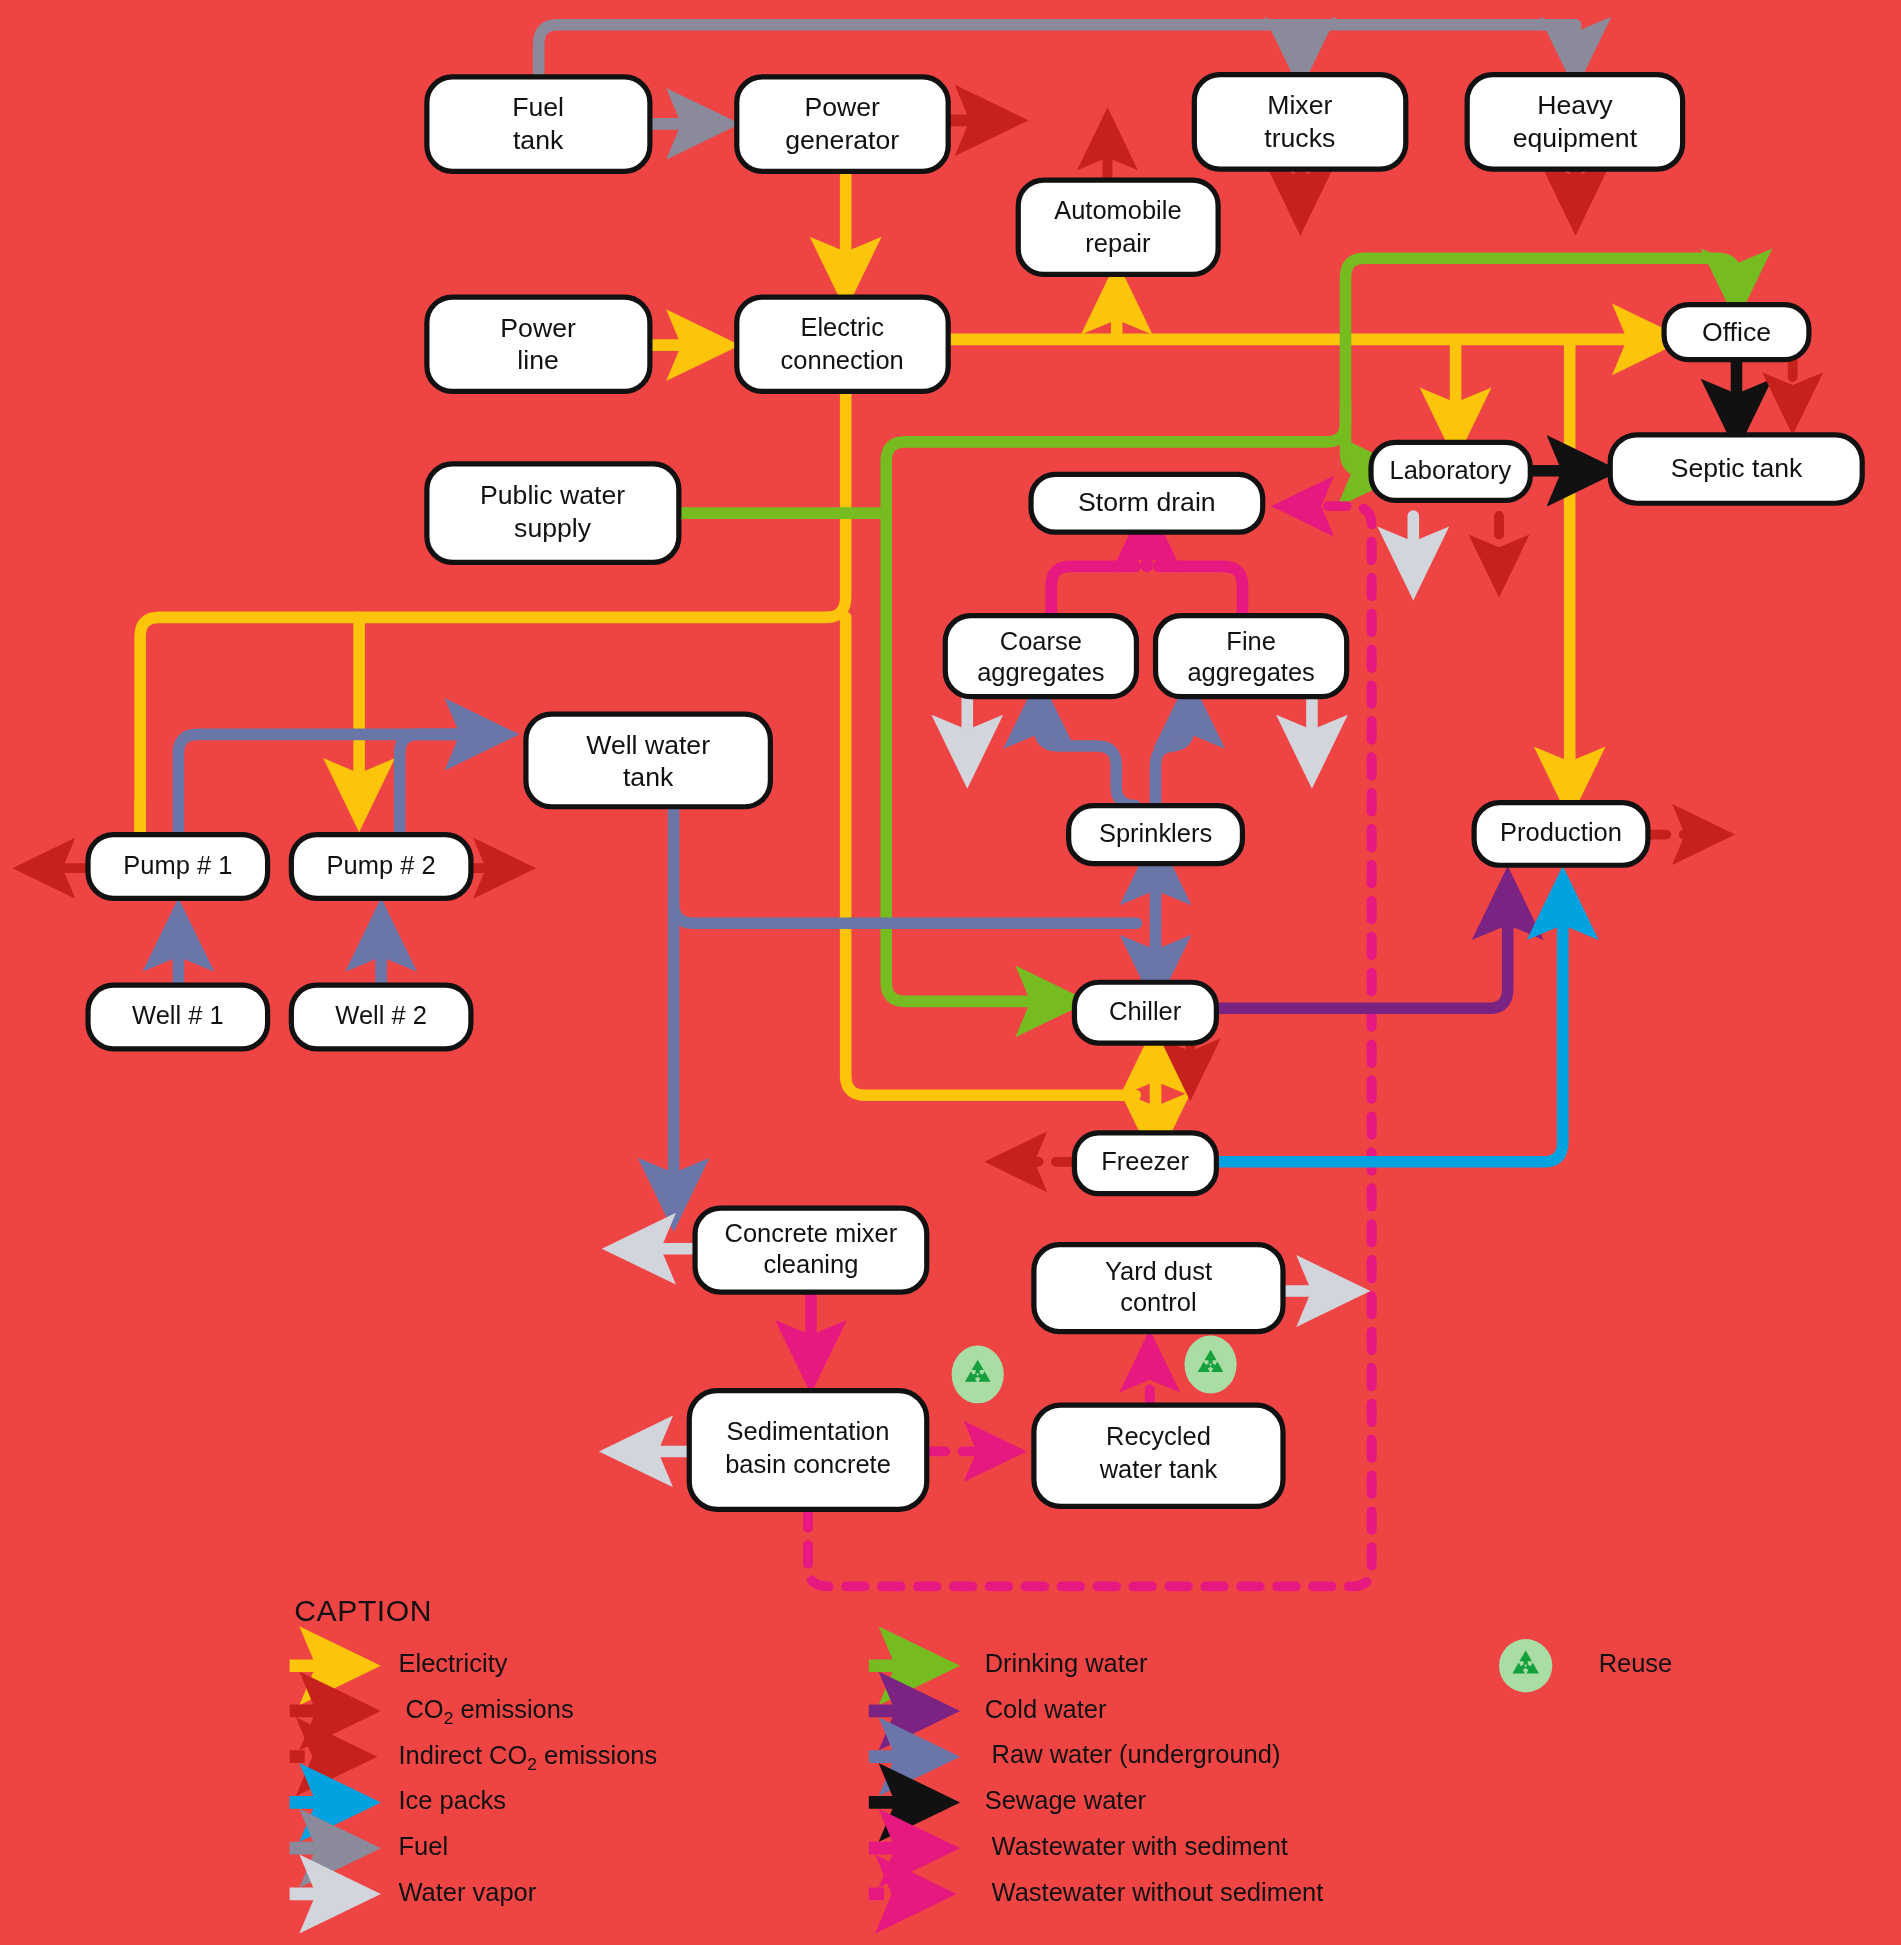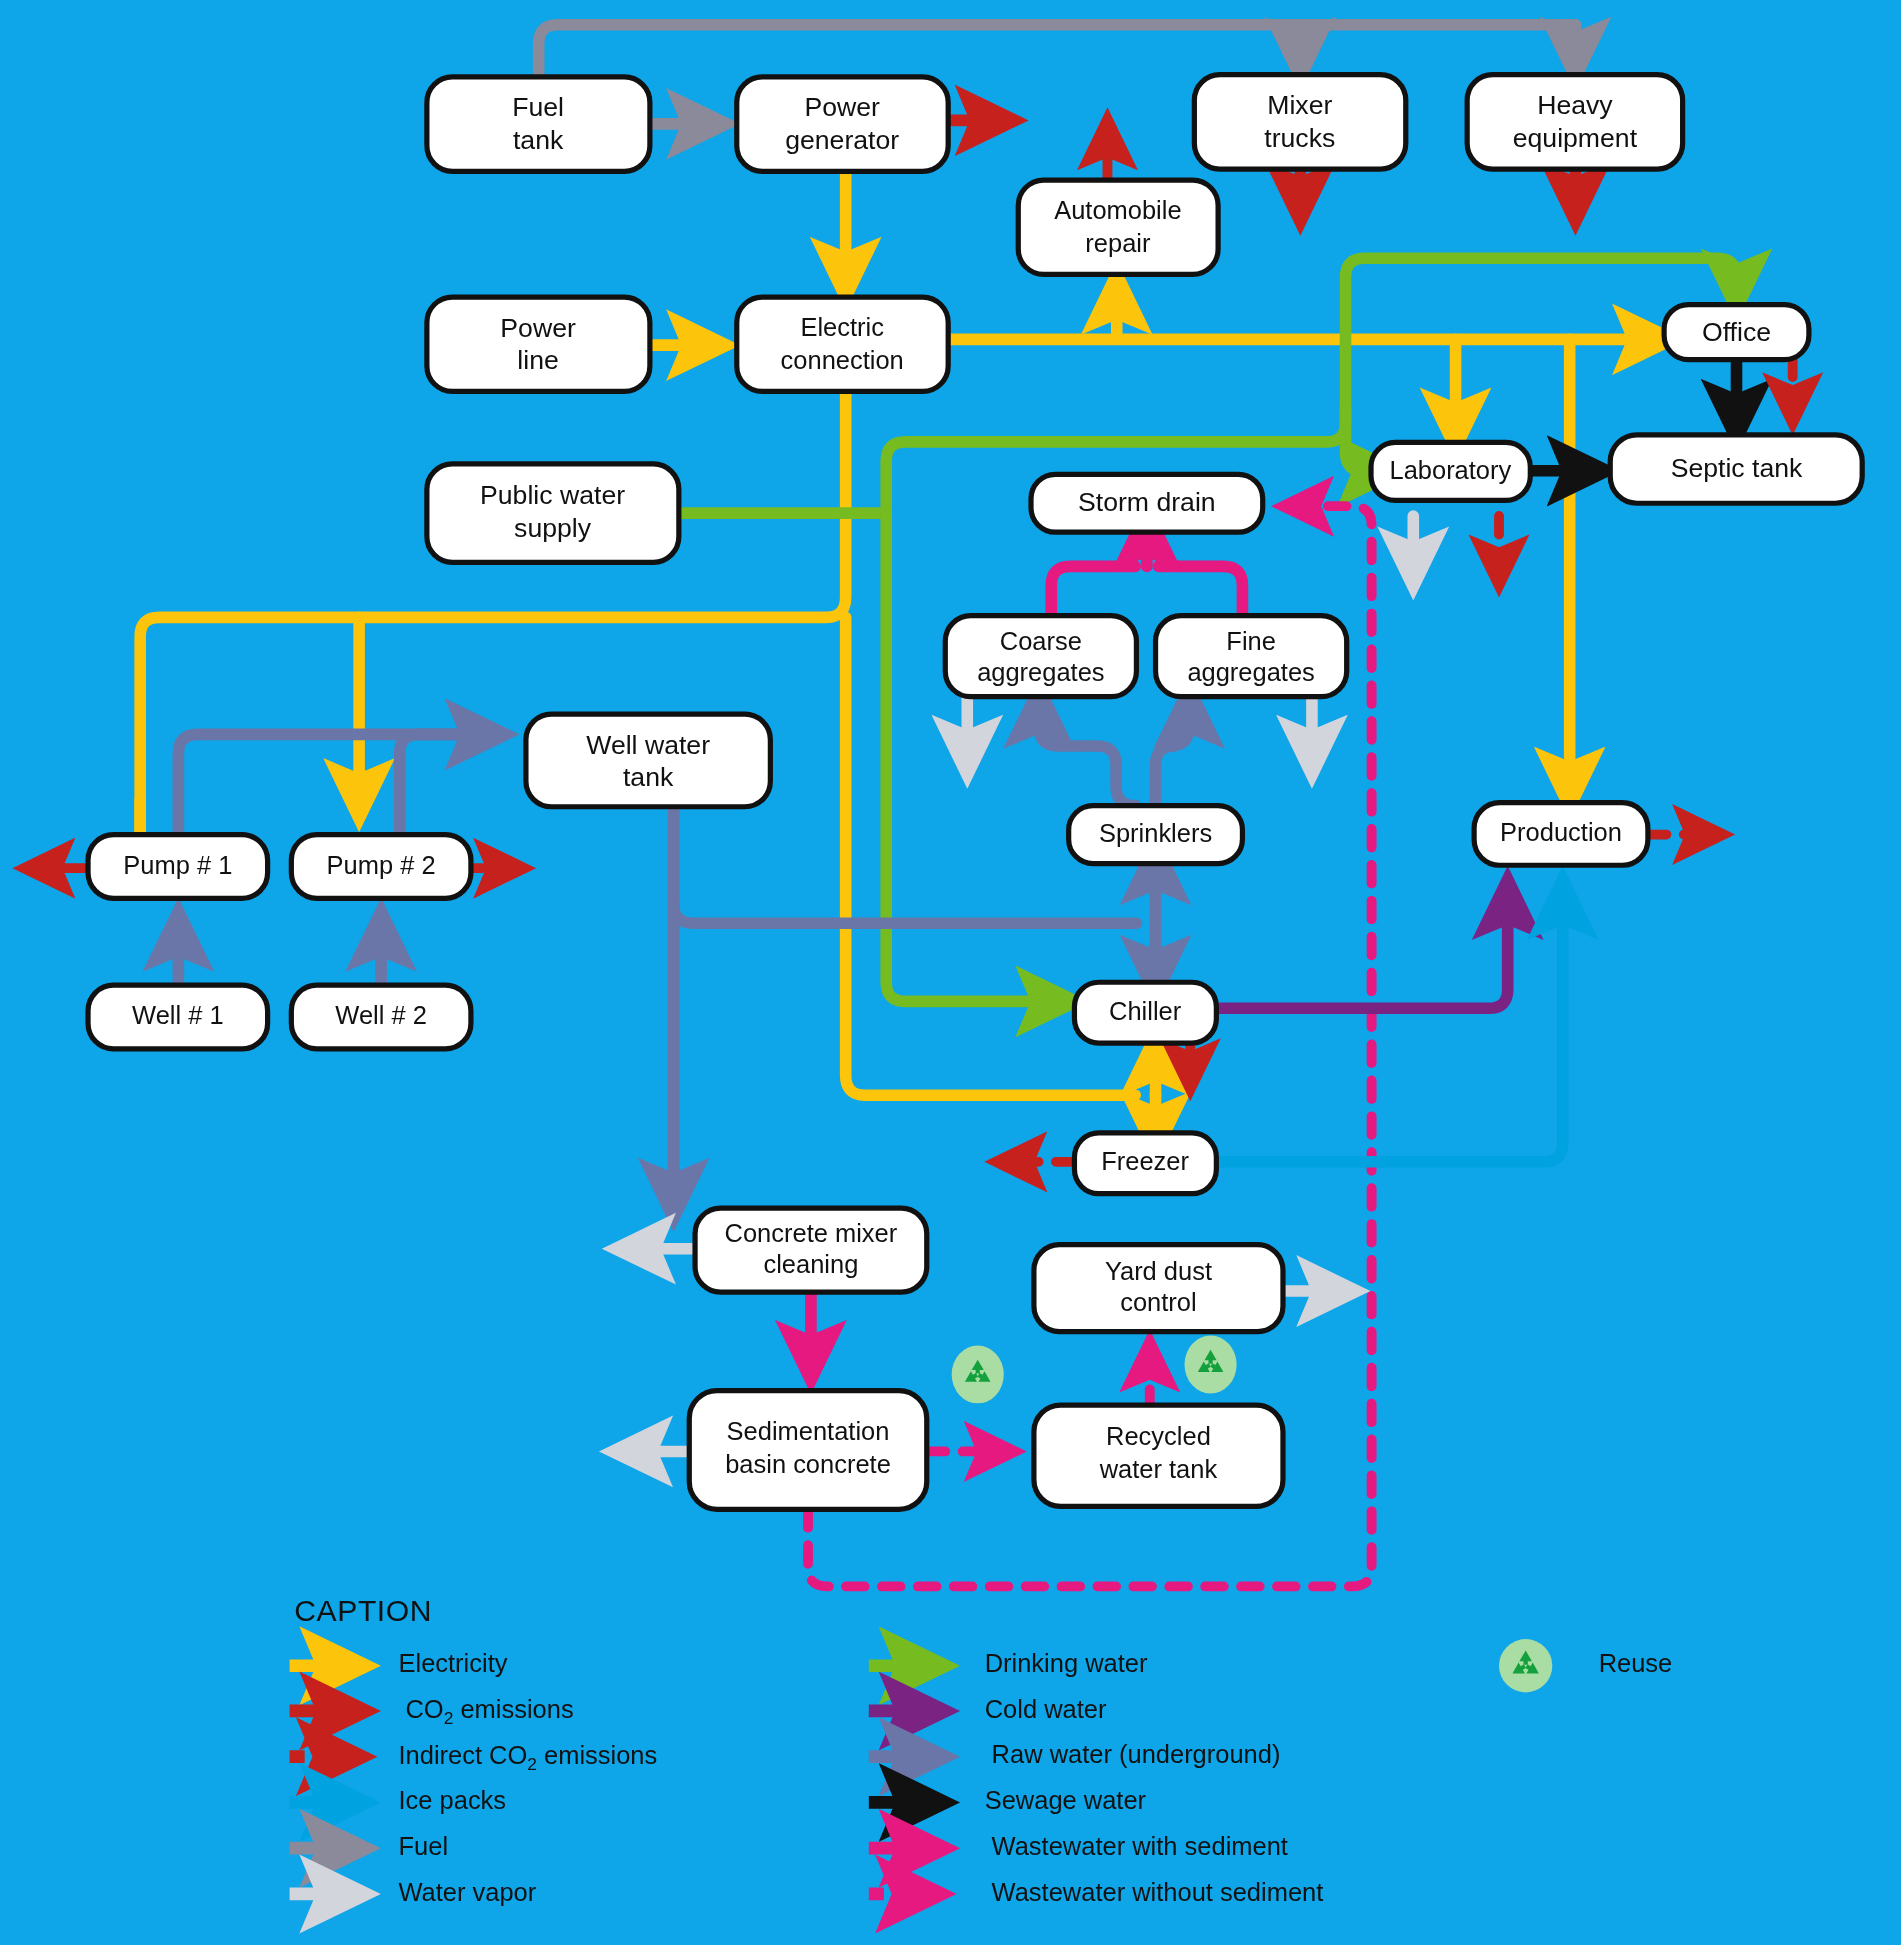--- a/index.html
+++ b/index.html
@@ -1,17 +1,17 @@
 <!DOCTYPE html>
 <html style="font-size:9.3px"><head>
 <meta charset="utf-8">
 <style>
   html,body{margin:0;padding:0;background:#ffffff;}
   body{width:1901px;height:1946px;font-family:"Liberation Sans",sans-serif;overflow:hidden;}
-  #stage{position:relative;width:1901px;height:1946px;background:#0ea5e9;}
+  #stage{position:relative;width:1901px;height:1946px;background:#ef4444;}
   svg{position:absolute;top:0;left:0;width:1901px;height:1946px;}
   .nodeLabel{font-family:"Liberation Sans",sans-serif;font-size:46px;fill:#111;text-anchor:middle;dominant-baseline:middle;}
   .nodeLabel.small{font-size:44px;}
   .legendLabel{font-family:"Liberation Sans",sans-serif;font-size:44px;fill:#111;dominant-baseline:middle;}
   .capTitle{font-family:"Liberation Sans",sans-serif;font-size:52px;fill:#111;dominant-baseline:middle;letter-spacing:1px;}
   .subTxt{font-size:30px;}
 </style>
 </head>
 <body>
 

